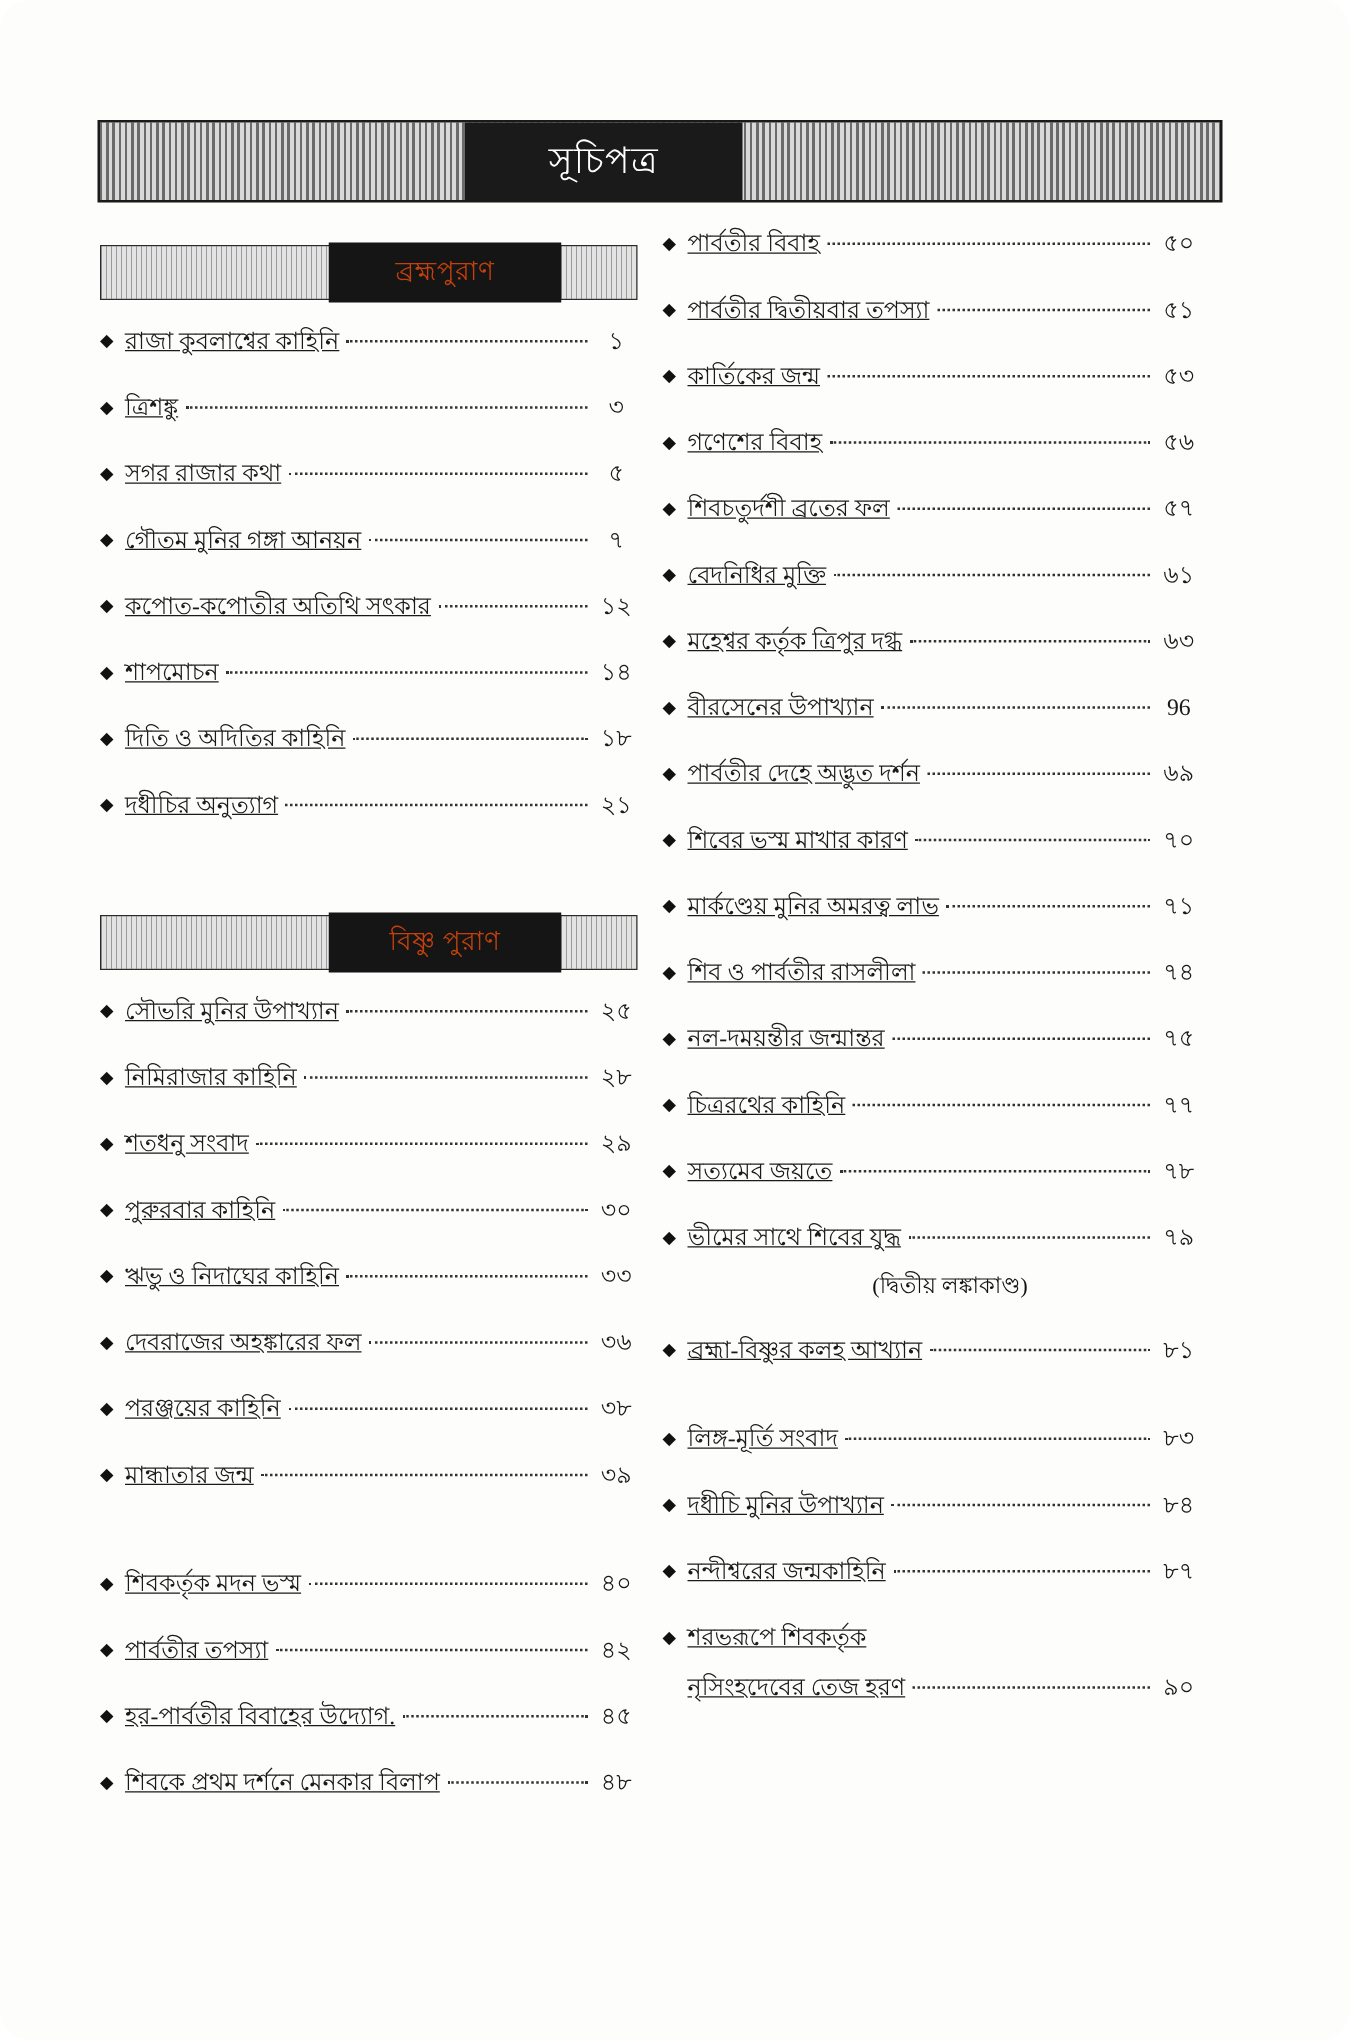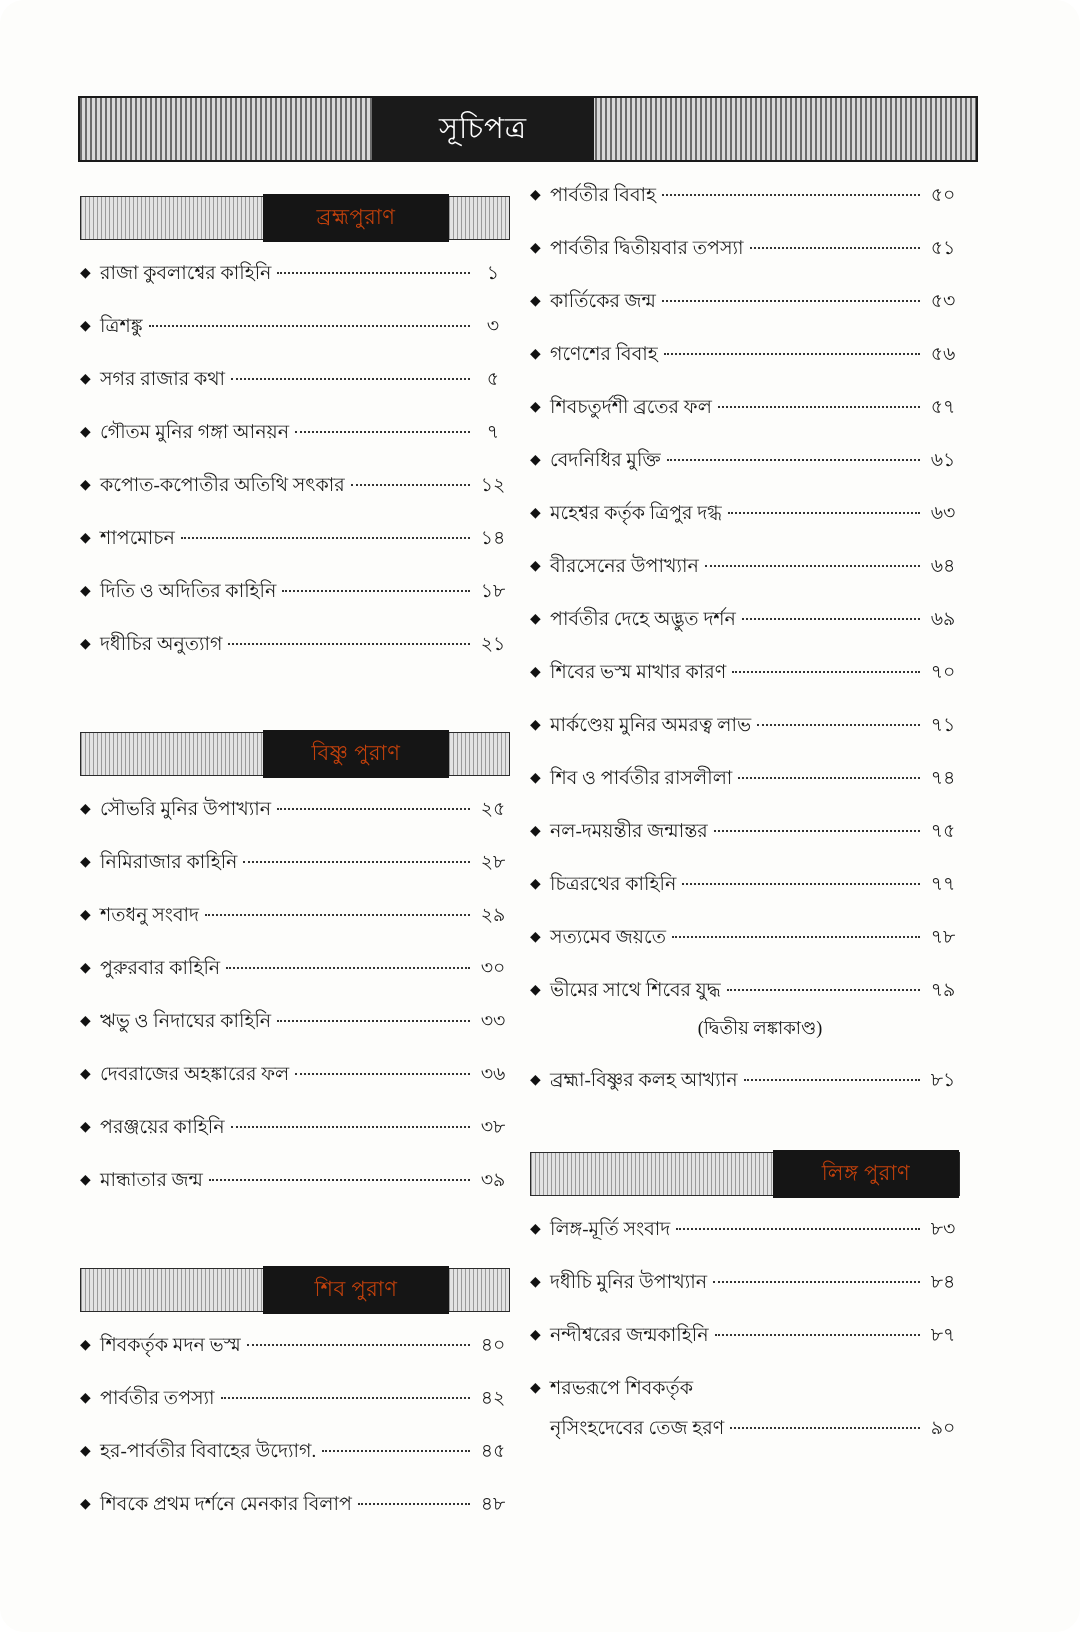--- a/index.html
+++ b/index.html
@@ -122,20 +122,21 @@
     flex: 0 0 auto;
     width: 20px;
     font-size: 14px;
     line-height: 1;
     color: #111;
     transform: translateY(-2px);
   }
   .etext {
     flex: 0 0 auto;
     white-space: nowrap;
+    text-decoration: underline;
   }
   .dots {
     flex: 1 1 auto;
     margin: 0 6px;
     border-bottom: 2px dotted #333;
     transform: translateY(-5px);
     min-width: 14px;
   }
   .pageno {
     flex: 0 0 auto;
@@ -286,25 +287,20 @@
     </div>
     <div class="entry">
       <span class="bullet">◆</span>
       <span class="etext">মান্ধাতার জন্ম</span>
       <span class="dots"></span>
       <span class="pageno">৩৯</span>
     </div>
 
     <div class="gap-lg"></div>
 
-    <div class="section-head center">
-      <div class="label">
-          <span>শিব পুরাণ</span>
-        </div>
-    </div>
 
     <div class="entry">
       <span class="bullet">◆</span>
       <span class="etext">শিবকর্তৃক মদন ভস্ম</span>
       <span class="dots"></span>
       <span class="pageno">৪০</span>
     </div>
     <div class="entry">
       <span class="bullet">◆</span>
       <span class="etext">পার্বতীর তপস্যা</span>
@@ -367,21 +363,21 @@
     <div class="entry">
       <span class="bullet">◆</span>
       <span class="etext">মহেশ্বর কর্তৃক ত্রিপুর দগ্ধ</span>
       <span class="dots"></span>
       <span class="pageno">৬৩</span>
     </div>
     <div class="entry">
       <span class="bullet">◆</span>
       <span class="etext">বীরসেনের উপাখ্যান</span>
       <span class="dots"></span>
-      <span class="pageno">৬৪</span>
+      <span class="pageno">96</span>
     </div>
     <div class="entry">
       <span class="bullet">◆</span>
       <span class="etext">পার্বতীর দেহে অদ্ভুত দর্শন</span>
       <span class="dots"></span>
       <span class="pageno">৬৯</span>
     </div>
     <div class="entry">
       <span class="bullet">◆</span>
       <span class="etext">শিবের ভস্ম মাখার কারণ</span>
@@ -427,25 +423,20 @@
     <div class="subline">(দ্বিতীয় লঙ্কাকাণ্ড)</div>
     <div class="entry">
       <span class="bullet">◆</span>
       <span class="etext">ব্রহ্মা-বিষ্ণুর কলহ আখ্যান</span>
       <span class="dots"></span>
       <span class="pageno">৮১</span>
     </div>
 
     <div class="gap-md"></div>
 
-    <div class="section-head">
-      <div class="label">
-          <span>লিঙ্গ পুরাণ</span>
-        </div>
-    </div>
 
     <div class="entry">
       <span class="bullet">◆</span>
       <span class="etext">লিঙ্গ-মূর্তি সংবাদ</span>
       <span class="dots"></span>
       <span class="pageno">৮৩</span>
     </div>
     <div class="entry">
       <span class="bullet">◆</span>
       <span class="etext">দধীচি মুনির উপাখ্যান</span>

